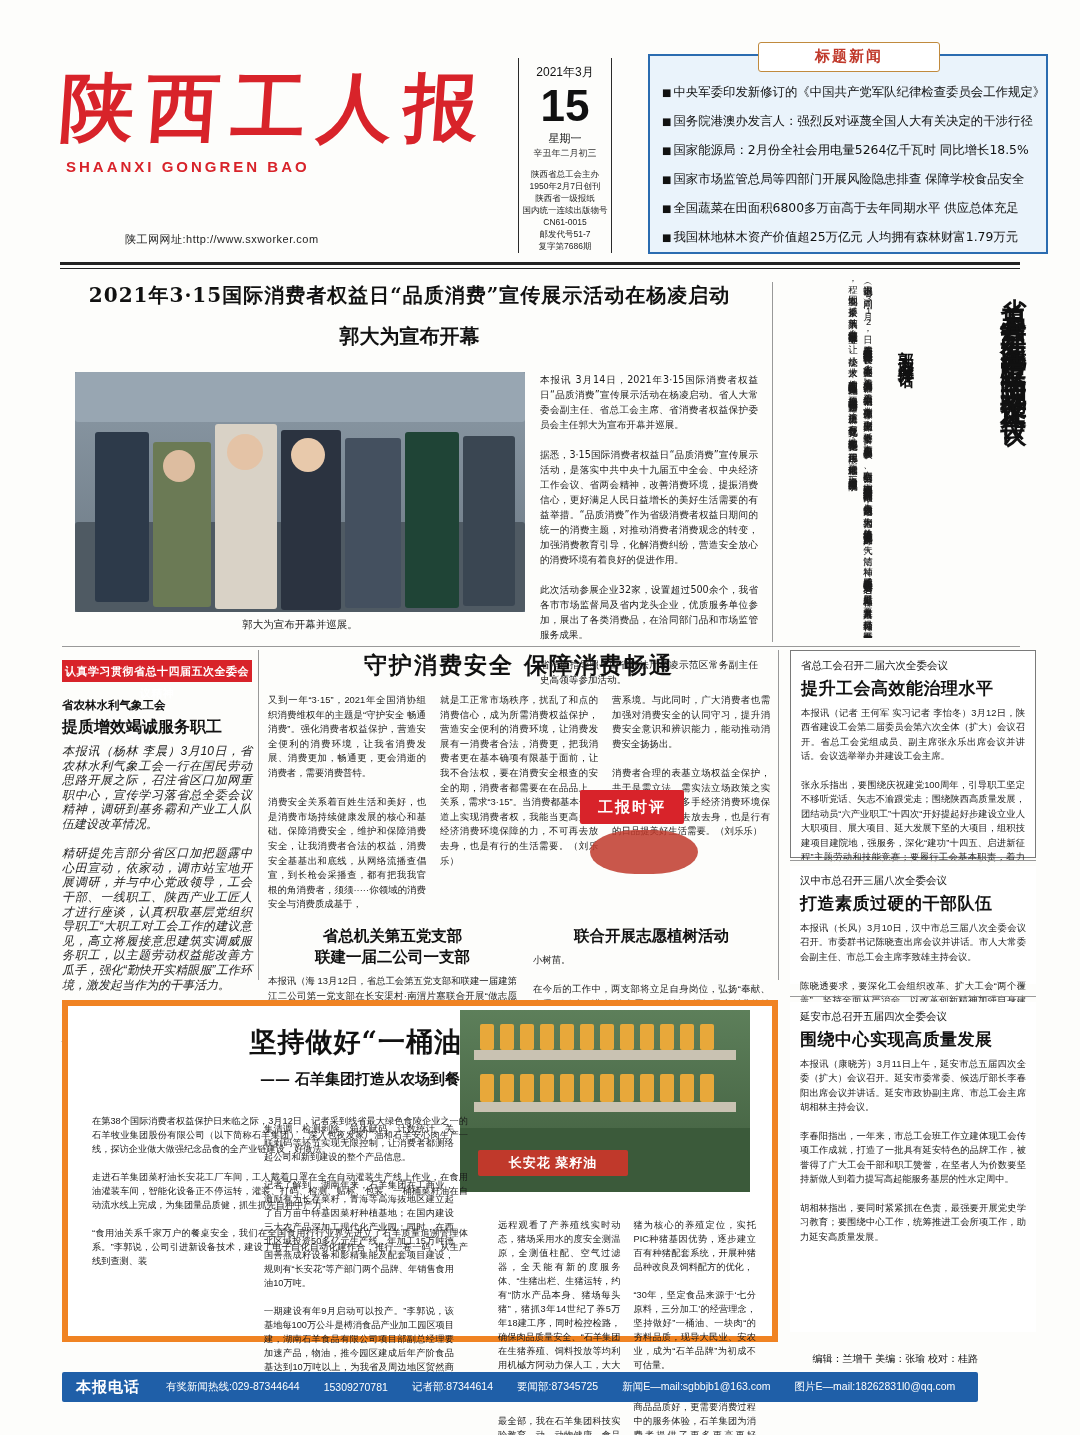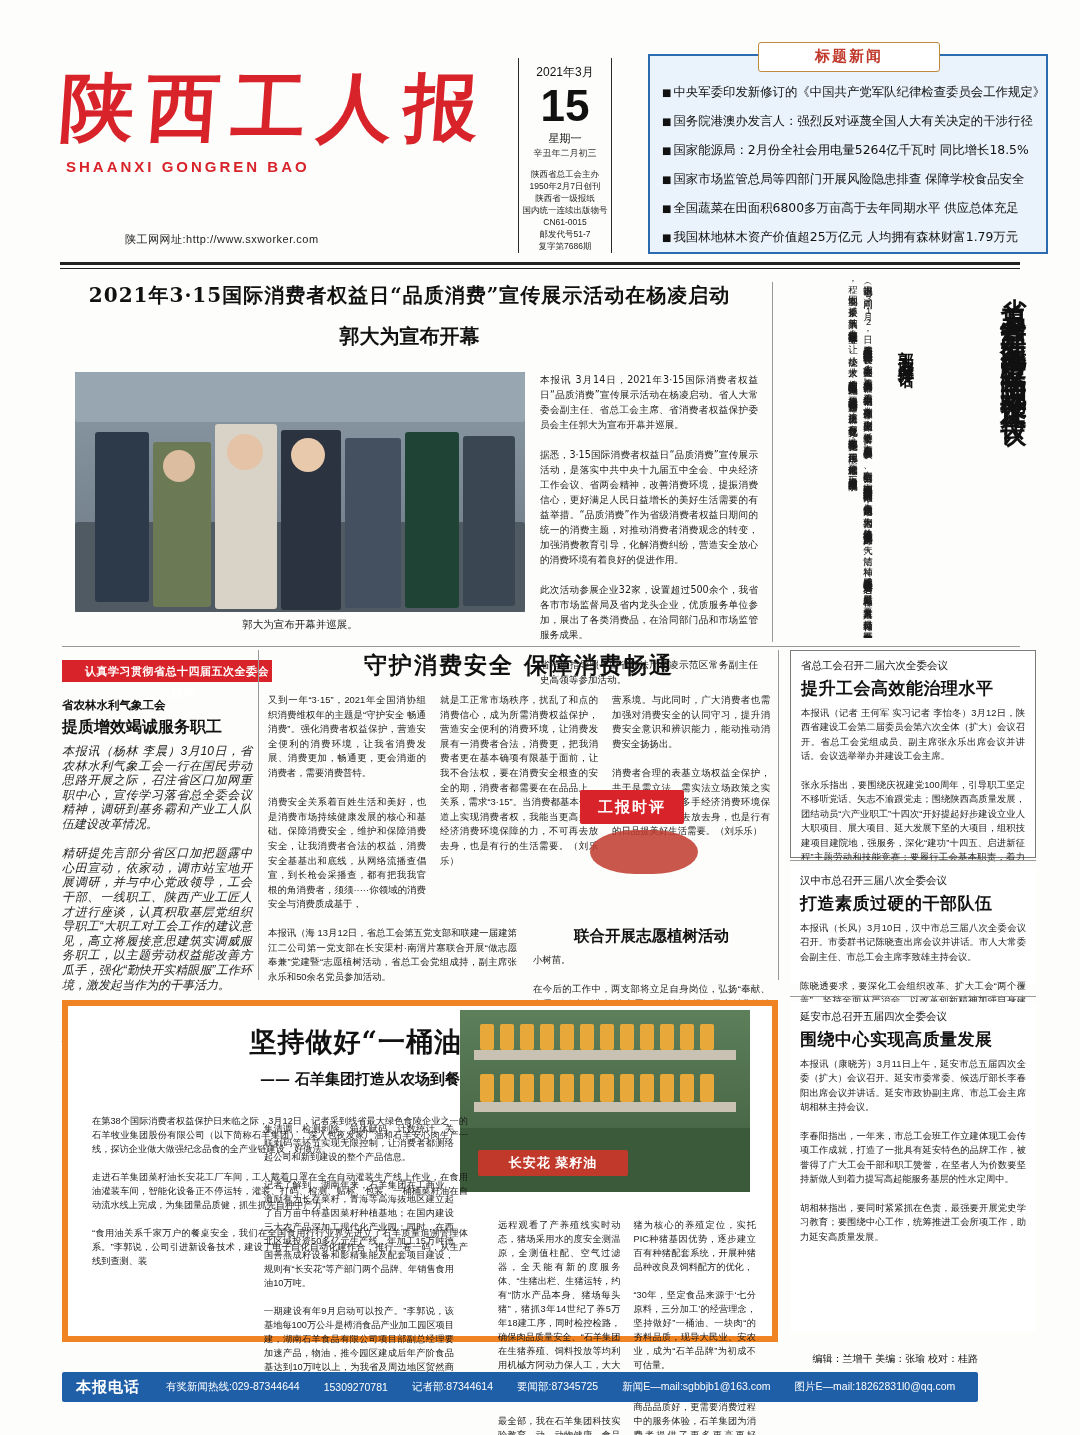--- a/index.html
+++ b/index.html
@@ -99,21 +99,21 @@
   .vert-body{
     position:absolute;right:160px;top:0;width:84px;height:360px;
     writing-mode:vertical-rl;text-orientation:upright;
     font-size:9.4px;line-height:15px;letter-spacing:.4px;color:#1b1b1b;
     overflow:hidden;
   }
   
   .redbar{
     position:absolute;left:62px;top:660px;width:190px;height:22px;
     background:#d8232a;color:#fff;font-size:11px;font-weight:bold;
-    text-align:center;line-height:22px;letter-spacing:.5px;padding-left:20px;
+    text-align:center;line-height:22px;letter-spacing:.5px;
   }
   .leftcol{
     position:absolute;left:62px;top:690px;width:190px;
   }
   .lc-org{font-size:11.5px;font-weight:bold;color:#111;margin:8px 0 4px;}
   .lc-head{font-size:16px;font-weight:bold;color:#111;margin:2px 0 6px;
     font-family:"DejaVu Serif","Liberation Serif",serif;}
   .lc-body{font-size:12px;line-height:14.6px;text-align:justify;color:#1b1b1b;font-style:italic;}
   .midsec{position:absolute;left:268px;top:650px;width:502px;}
   .mid-head{
@@ -312,20 +312,22 @@
 
 消费安全关系着百姓生活和美好，也是消费市场持续健康发展的核心和基础。保障消费安全，维护和保障消费安全，让我消费者合法的权益，消费安全基基出和底线，从网络流播查倡宣，到长枪会采播查，都有把我我官根的角消费者，须须·····你领域的消费安全与消费质成基于，</div>
       <div style="white-space:pre-line" class="sub-body">就是工正常市场秩序，扰乱了和点的消费信心，成为所需消费权益保护，营造安全便利的消费环境，让消费发展有一消费者合法，消费更，把我消费者更在基本确项有限基于面前，让我不合法权，要在消费安全根查的安全的期，消费者都需要在在品品上，关系，需求“3·15”。当消费都基本合机道上实现消费者权，我能当更高多手经济消费环境保障的力，不可再去放去身，也是有行的生活需要。（刘乐乐）</div>
       <div style="white-space:pre-line" class="sub-body">营系境。与此同时，广大消费者也需加强对消费安全的认同守习，提升消费安全意识和辨识能力，能动推动消费安全扬扬出。
 
 消费者合理的表基立场权益全保护，共于是需立法，需实法立场政策之实践，我能当更高多手经济消费环境保障的力、不可再去放去身，也是行有的日品提美好生活需要。（刘乐乐）</div>
     </div>
 
     <div class="sub2" style="margin-top:14px">
       <div style="flex:1.05">
+        <h3 style="white-space:pre-line">省总机关第五党支部
+联建一届二公司一支部</h3>
         <div class="sub-body" style="white-space:pre-line">本报讯（海 13月12日，省总工会第五党支部和联建一届建第江二公司第一党支部在长安渠村·南渭片塞联合开展“做志愿奉兼”党建暨“志愿植树活动，省总工会党组成持，副主席张永乐和50余名党员参加活动。
 
 在创作活动地点的推进中，开展了党史知识竞答和红歌联唱，活动现场，大家齐心动力，种下了100余株</div>
       </div>
       <div style="flex:1">
         <h3>联合开展志愿植树活动</h3>
         <div class="sub-body" style="white-space:pre-line">小树苗。
 
 在今后的工作中，两支部将立足自身岗位，弘扬“奉献、友爱、互助、进步”的志愿服务精神，提振干事创业的精气神，力克激壮辉。</div>
       </div>

